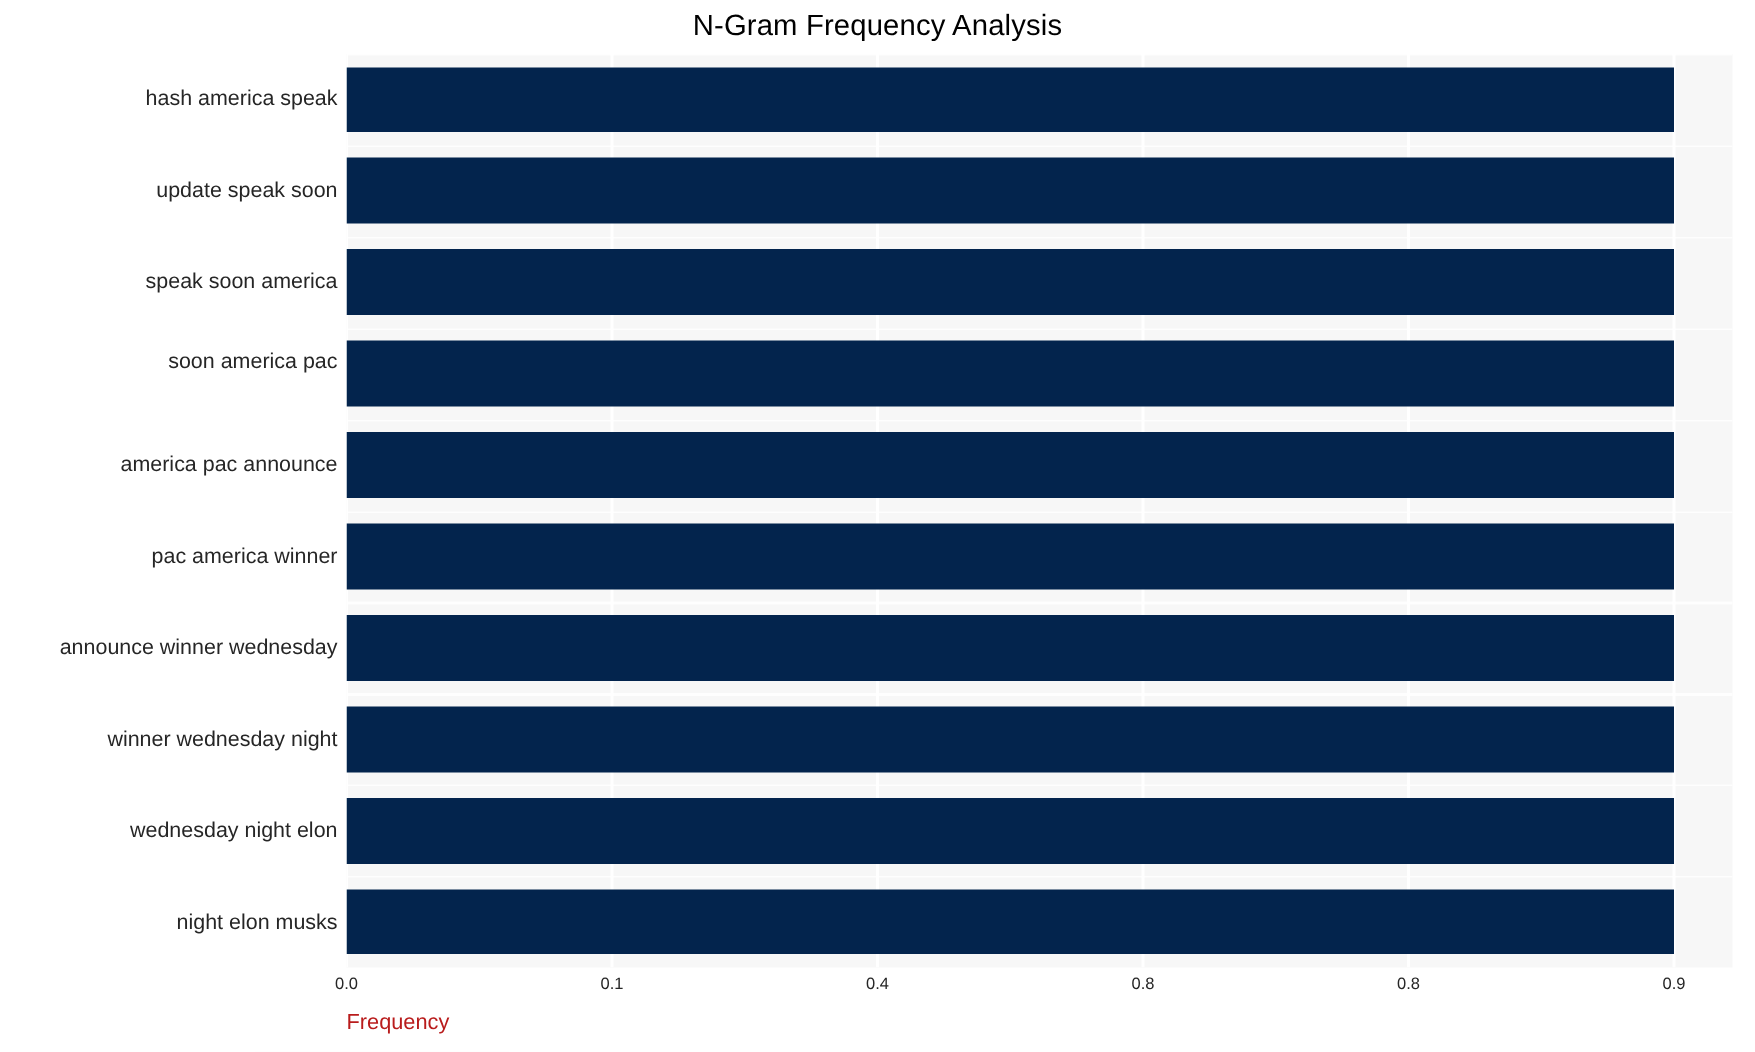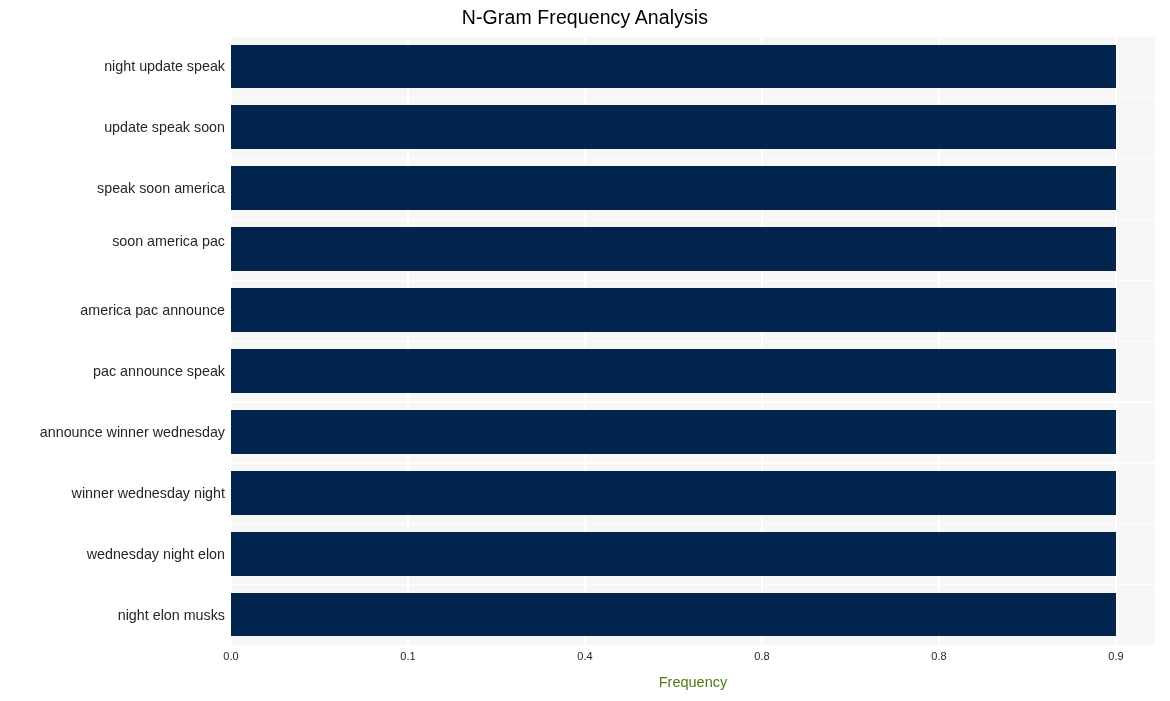--- a/index.html
+++ b/index.html
@@ -106,23 +106,23 @@
     transform: translateX(-50%);
     white-space: nowrap;
   }
 
   
   #x-axis-label {
     position: absolute;
     left: 231px;
     top: 674px;
     width: 924px;
-    text-align: center;
+    text-align: left;
     font-size: 14.5px;
-    color: #4d7c0f;
+    color: #b91c1c;
   }
 </style>
 </head>
 <body>
 
 <div id="figure">
 
   <div id="chart-title">N-Gram Frequency Analysis</div>
 
   <div id="plot-area">
@@ -154,26 +154,26 @@
         <div class="bar" title="america pac announce: 1" style="width: 885px; height: 43.848px; top: 252.126px; background: rgb(3, 36, 77);"></div>
         <div class="bar" title="pac announce winner: 1" style="width: 885px; height: 43.848px; top: 313.026px; background: rgb(3, 36, 77);"></div>
         <div class="bar" title="announce winner wednesday: 1" style="width: 885px; height: 43.848px; top: 373.926px; background: rgb(3, 36, 77);"></div>
         <div class="bar" title="winner wednesday night: 1" style="width: 885px; height: 43.848px; top: 434.826px; background: rgb(3, 36, 77);"></div>
         <div class="bar" title="wednesday night elon: 1" style="width: 885px; height: 43.848px; top: 495.726px; background: rgb(3, 36, 77);"></div>
         <div class="bar" title="night elon musks: 1" style="width: 885px; height: 43.848px; top: 556.626px; background: rgb(3, 36, 77);"></div>
       </div>
   </div>
 
   <div id="y-tick-layer">
-      <div class="ytick" style="top: 30.45px;">night update speak</div>
+      <div class="ytick" style="top: 30.45px;">hash america speak</div>
       <div class="ytick" style="top: 91.35px;">update speak soon</div>
       <div class="ytick" style="top: 152.25px;">speak soon america</div>
       <div class="ytick" style="top: 205px;">soon america pac</div>
       <div class="ytick" style="top: 274.05px;">america pac announce</div>
-      <div class="ytick" style="top: 334.95px;">pac announce speak</div>
+      <div class="ytick" style="top: 334.95px;">pac america winner</div>
       <div class="ytick" style="top: 395.85px;">announce winner wednesday</div>
       <div class="ytick" style="top: 456.75px;">winner wednesday night</div>
       <div class="ytick" style="top: 517.65px;">wednesday night elon</div>
       <div class="ytick" style="top: 578.55px;">night elon musks</div>
     </div>
 
   <div id="x-tick-layer">
       <div class="xtick" style="left: 0px;">0.0</div>
       <div class="xtick" style="left: 177px;">0.1</div>
       <div class="xtick" style="left: 354px;">0.4</div>

